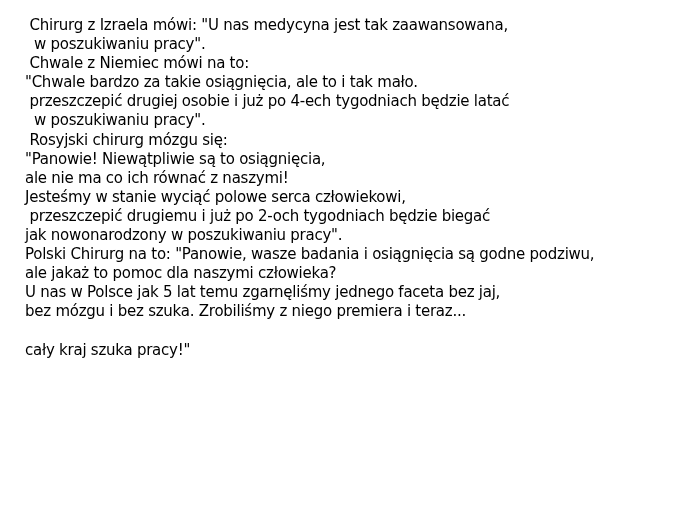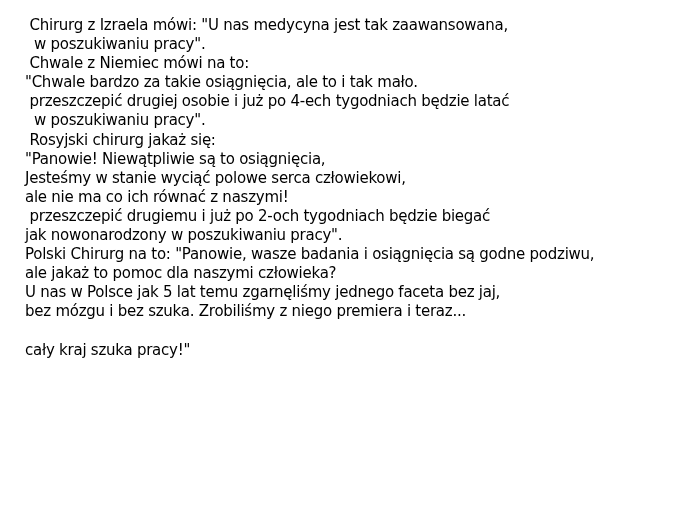--- a/index.html
+++ b/index.html
@@ -35,24 +35,24 @@
 <body>
 
 <div class="page">
   <div class="text-block">
     <div class="line"> Chirurg z Izraela mówi: "U nas medycyna jest tak zaawansowana,</div>
     <div class="line">  w poszukiwaniu pracy".</div>
     <div class="line"> Chwale z Niemiec mówi na to:</div>
     <div class="line">"Chwale bardzo za takie osiągnięcia, ale to i tak mało.</div>
     <div class="line"> przeszczepić drugiej osobie i już po 4-ech tygodniach będzie latać</div>
     <div class="line">  w poszukiwaniu pracy".</div>
-    <div class="line"> Rosyjski chirurg jakaż się:</div>
+    <div class="line"> Rosyjski chirurg mózgu się:</div>
     <div class="line">"Panowie! Niewątpliwie są to osiągnięcia,</div>
+    <div class="line">ale nie ma co ich równać z naszymi!</div>
     <div class="line">Jesteśmy w stanie wyciąć polowe serca człowiekowi,</div>
-    <div class="line">ale nie ma co ich równać z naszymi!</div>
     <div class="line"> przeszczepić drugiemu i już po 2-och tygodniach będzie biegać</div>
     <div class="line">jak nowonarodzony w poszukiwaniu pracy".</div>
     <div class="line">Polski Chirurg na to: "Panowie, wasze badania i osiągnięcia są godne podziwu,</div>
     <div class="line">ale jakaż to pomoc dla naszymi człowieka?</div>
     <div class="line">U nas w Polsce jak 5 lat temu zgarnęliśmy jednego faceta bez jaj,</div>
     <div class="line">bez mózgu i bez szuka. Zrobiliśmy z niego premiera i teraz...</div>
     <div class="line"></div>
     <div class="line">cały kraj szuka pracy!"</div>
   </div>
 </div>

